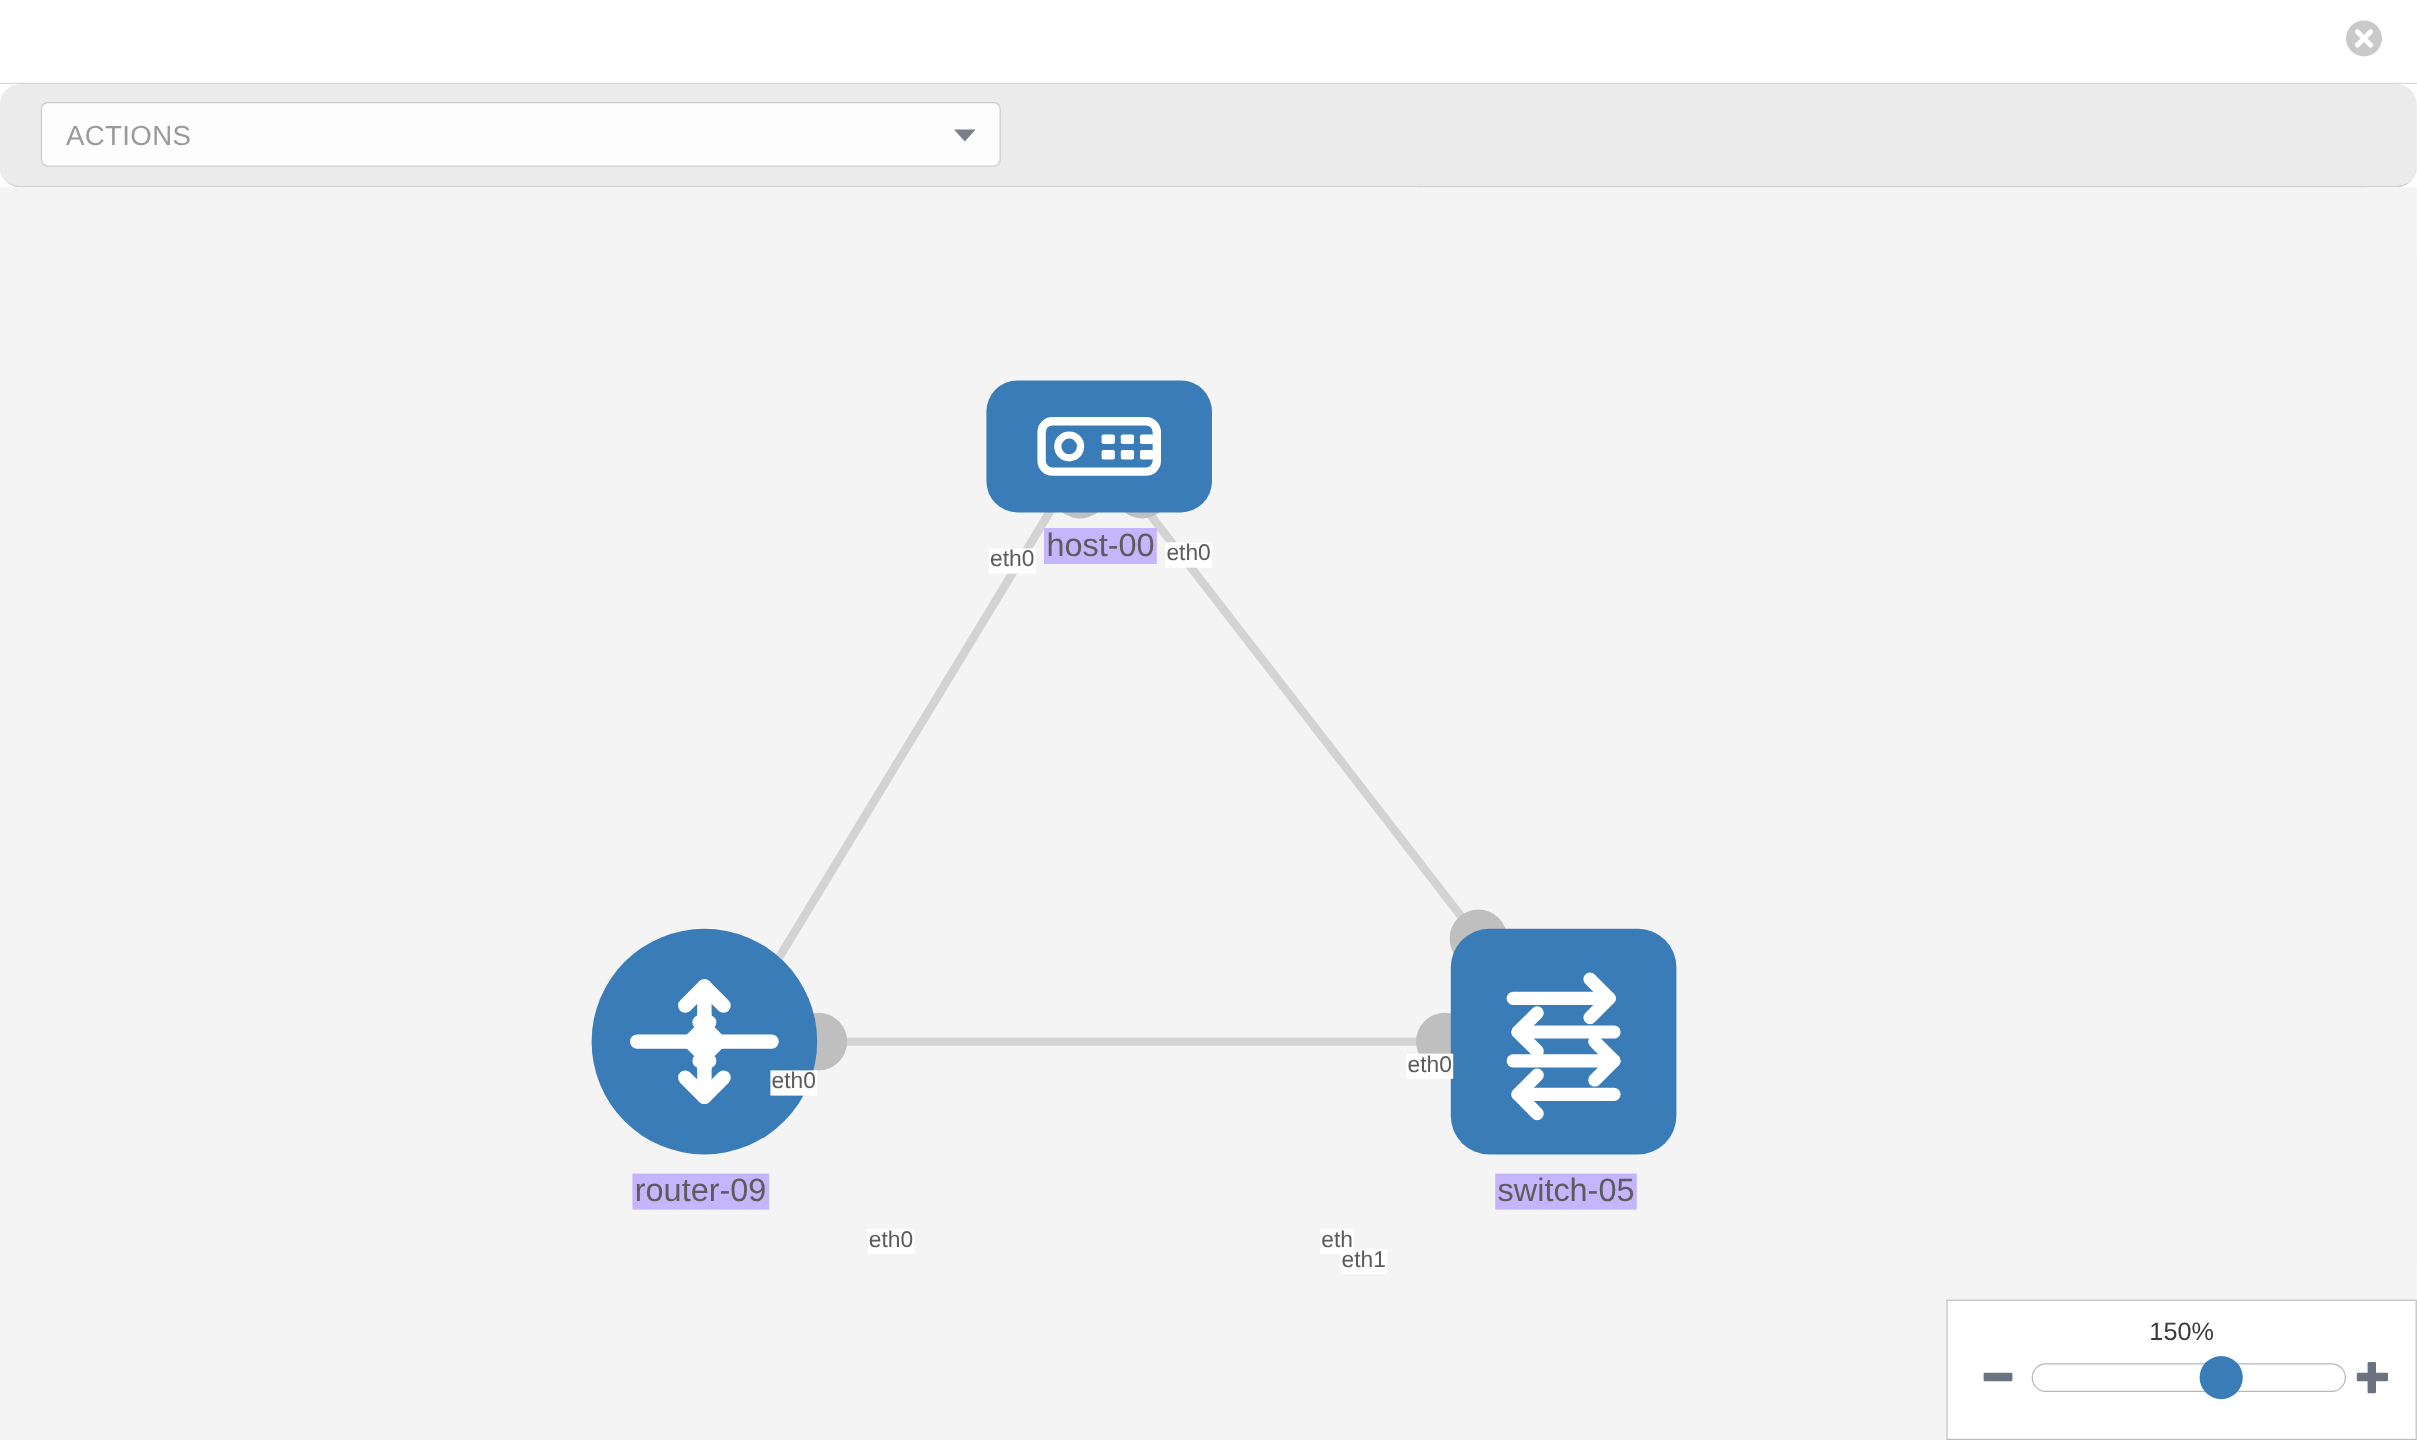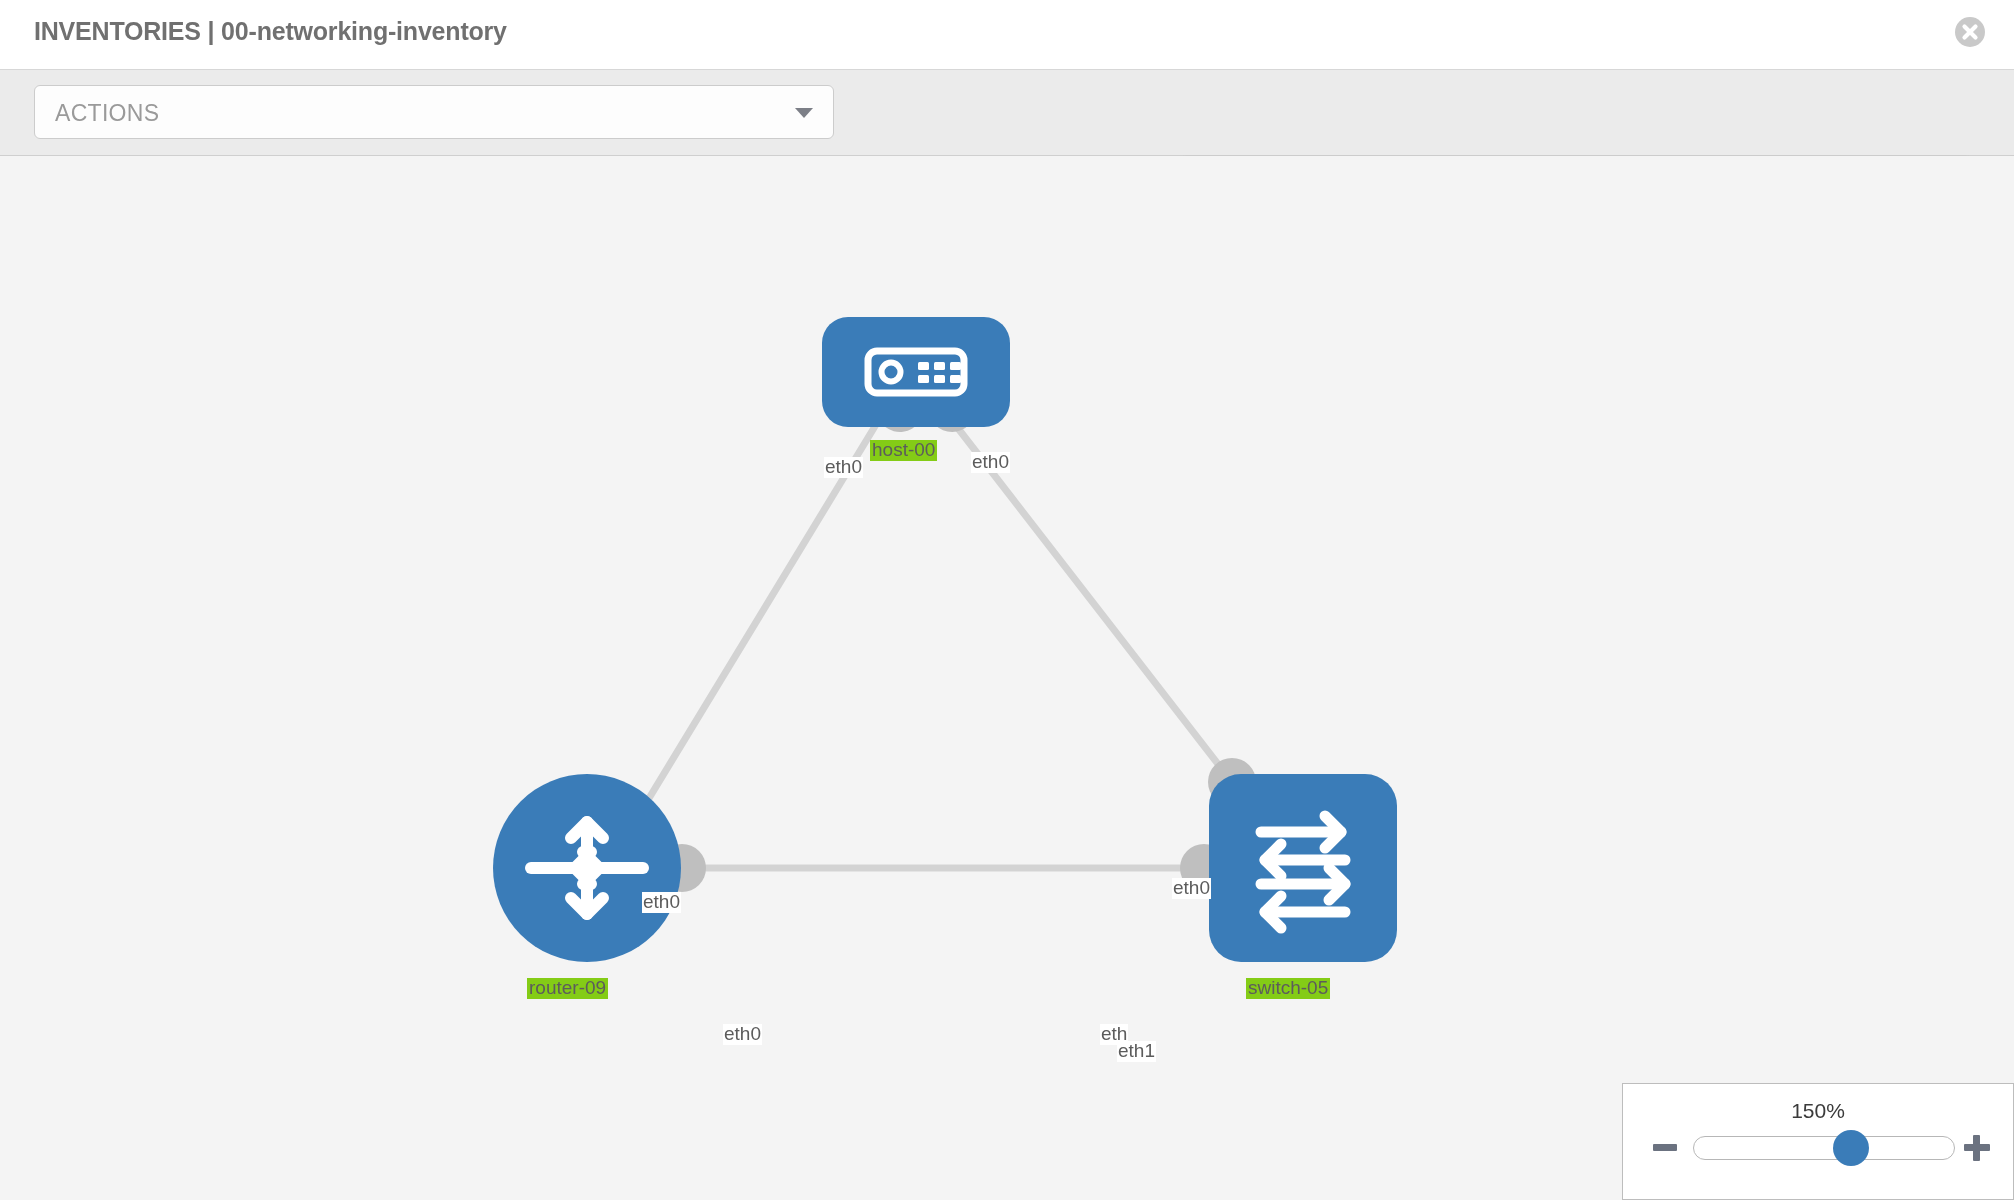--- a/index.html
+++ b/index.html
@@ -41,20 +41,21 @@
   }
 
   
   .toolbar {
     position: absolute;
     left: 0; top: 70px;
     width: 2014px; height: 86px;
     background: #ebebeb;
     border-bottom: 1px solid #cfcfcf;
     box-sizing: border-box;
+    border-radius: 17px;
   }
   .actions-select {
     position: absolute;
     left: 34px; top: 15px;
     width: 800px; height: 54px;
     background: #fdfdfd;
     border: 1px solid #cccccc;
     border-radius: 6px;
     box-sizing: border-box;
     cursor: pointer;
@@ -132,23 +133,23 @@
   }
   .node.switch {
     left: 1209px; top: 618px;
     width: 188px; height: 188px;
     border-radius: 32px;
   }
   .node svg { display: block; }
 
   .node-label {
     position: absolute;
-    font-size: 19px;
+    font-size: 27px;
     color: #5c5c5c;
-    background: #84cc16;
+    background: #c4b5fd;
     white-space: nowrap;
     padding: 0 2px;
     line-height: 1.1;
   }
   .iface-label {
     position: absolute;
     font-size: 19px;
     color: #5c5c5c;
     background: #ffffff;
     white-space: nowrap;
@@ -218,21 +219,20 @@
     width: 36px; height: 36px;
     background: #3a7cb8;
     border-radius: 50%;
     cursor: grab;
   }
 </style>
 </head>
 <body>
 
 <div class="header">
-  <div class="page-title">INVENTORIES | 00-networking-inventory</div>
   <div class="close-btn">
     <svg width="32" height="32" viewBox="0 0 32 32" aria-hidden="true">
       <circle cx="16" cy="16" r="15" fill="#c9c9c9"></circle>
       <path d="M10.5 10.5 L21.5 21.5 M21.5 10.5 L10.5 21.5" stroke="#ffffff" stroke-width="4.2" stroke-linecap="round"></path>
     </svg>
   </div>
 </div>
 
 <div class="toolbar">
 

